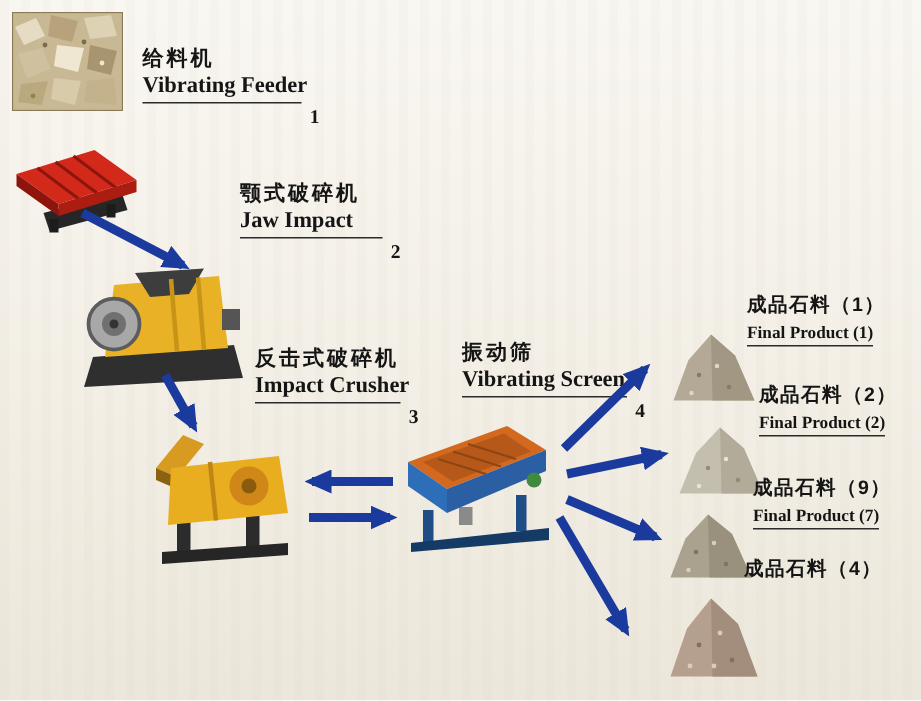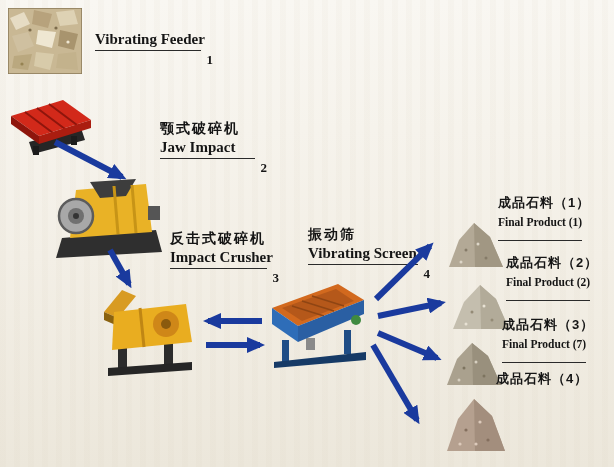--- a/index.html
+++ b/index.html
@@ -13,21 +13,21 @@
   }
   .abs { position:absolute; }
   .stage-label { position:absolute; color:#151515; }
   .stage-label .zh { font-size:14px; font-weight:bold; letter-spacing:2px; white-space:nowrap; }
   .stage-label .en { font-family:"Liberation Serif", serif; font-size:15px; font-weight:bold; margin-top:1px; white-space:nowrap; }
   .stage-label .rule { position:relative; border-top:1.5px solid #2a2a2a; margin-top:2px; height:0; }
   .stage-label .num { position:absolute; right:-12px; top:1px; font-size:13px; font-weight:bold; font-family:"Liberation Serif", serif; }
   .product-label { position:absolute; color:#151515; }
   .product-label .zh { font-size:13px; font-weight:bold; letter-spacing:1px; white-space:nowrap; }
   .product-label .en { font-family:"Liberation Serif", serif; font-size:11.5px; font-weight:bold; margin-top:1px;
-                       display:inline-block; border-bottom:1.5px solid #2a2a2a; padding-bottom:12px; white-space:nowrap; }
+                       display:inline-block; border-bottom:1.5px solid #2a2a2a; padding-bottom:2px; white-space:nowrap; }
   svg { display:block; }
 </style>
 </head>
 <body>
 
 <div class="canvas">
 
   <svg class="abs" style="left:8px;top:8px" width="74" height="66" viewBox="0 0 74 66">
     <rect width="74" height="66" fill="#c9b894"></rect>
     <polygon points="2,10 16,4 22,16 8,22" fill="#e6dcc4"></polygon>
@@ -40,20 +40,21 @@
     <polygon points="28,44 46,46 42,62 26,58" fill="#d8cbaa"></polygon>
     <polygon points="50,46 68,44 70,62 48,60" fill="#c3b28c"></polygon>
     <circle cx="22" cy="22" r="1.6" fill="#7d6c4c"></circle>
     <circle cx="48" cy="20" r="1.6" fill="#7d6c4c"></circle>
     <circle cx="14" cy="56" r="1.6" fill="#968352"></circle>
     <circle cx="60" cy="34" r="1.6" fill="#efe7d2"></circle>
     <rect width="74" height="66" fill="none" stroke="#8a7a58" stroke-width="1.5"></rect>
   </svg>
 
   <div class="stage-label" style="left:95px;top:30px">
+    <div class="zh">给料机</div>
     <div class="en">Vibrating Feeder</div>
     <div class="rule" style="width:106px">
       <span class="num">1</span>
     </div>
   </div>
 
   <div class="stage-label" style="left:160px;top:120px">
     <div class="zh">颚式破碎机</div>
     <div class="en">Jaw Impact</div>
     <div class="rule" style="width:95px">
@@ -160,21 +161,21 @@
 
   <div class="product-label" style="left:498px;top:194px">
     <div class="zh">成品石料（1）</div>
     <div class="en">Final Product (1)</div>
   </div>
   <div class="product-label" style="left:506px;top:254px">
     <div class="zh">成品石料（2）</div>
     <div class="en">Final Product (2)</div>
   </div>
   <div class="product-label" style="left:502px;top:316px">
-    <div class="zh">成品石料（3）</div>
+    <div class="zh">成品石料（9）</div>
     <div class="en">Final Product (7)</div>
   </div>
   <div class="product-label" style="left:496px;top:370px">
     <div class="zh">成品石料（4）</div>
   </div>
 
   <svg class="abs" style="left:0;top:0" width="614" height="467" viewBox="0 0 614 467">
     <defs>
       <marker id="ah" markerUnits="userSpaceOnUse" markerWidth="18" markerHeight="16" refX="13" refY="8" orient="auto">
         <path d="M0,0 L18,8 L0,16 z" fill="#1a3a9e"></path>

